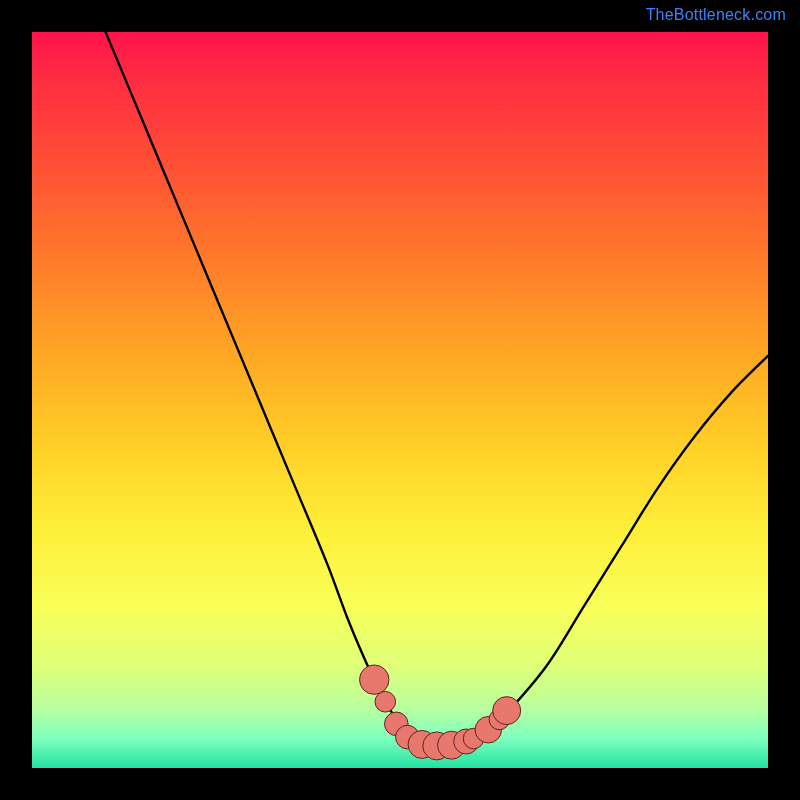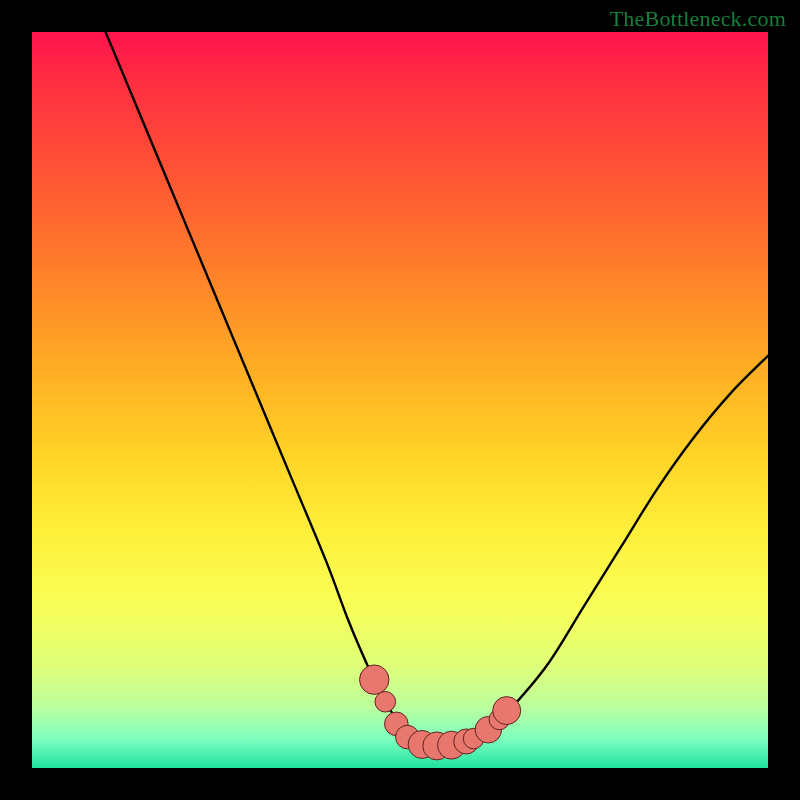--- a/index.html
+++ b/index.html
@@ -33,25 +33,25 @@
       #e0ff78 86%,
       #b8ffa0 92%,
       #7effc0 96%,
       #21e3a1 100%
     );
   }
   .watermark {
     position: absolute;
     top: 6px;
     right: 14px;
-    color: #15803d;
-    font-size: 22px;
+    color: #3b82f6;
+    font-size: 16px;
     font-weight: 500;
     letter-spacing: 0.2px;
-    font-family: Liberation Serif, serif;
+    font-family: Liberation Sans, sans-serif;
   }
   svg.curve {
     position: absolute;
     left: 0;
     top: 0;
   }
 </style>
 </head>
 <body>
 

